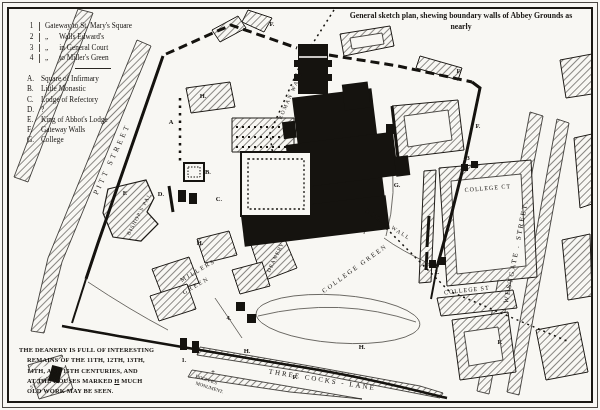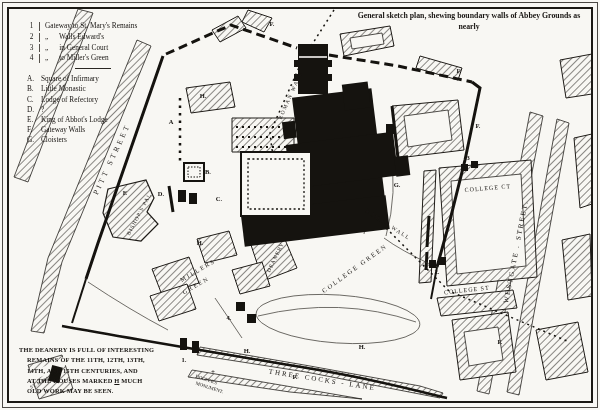--- a/index.html
+++ b/index.html
@@ -2,21 +2,21 @@
 <html><head>
 <meta charset="utf-8">
 <style>
   html,body{margin:0;padding:0;background:#e8e6e0;}
   .page{position:relative;width:600px;height:410px;background:#f8f7f3;overflow:hidden;
         font-family:"Liberation Serif","DejaVu Serif",serif;color:#181512;}
   .frame-outer{position:absolute;inset:2px;border:1px solid #4a4742;pointer-events:none;}
   .frame-inner{position:absolute;inset:7px;border:2px solid #1b1914;pointer-events:none;}
   .map-svg{position:absolute;left:0;top:0;}
   
-  .title{position:absolute;left:356px;top:11px;width:226px;text-align:center;
+  .title{position:absolute;left:348px;top:11px;width:226px;text-align:center;
          font-size:7.8px;font-weight:600;line-height:1.35;}
   
   .legend{position:absolute;left:27px;top:21px;}
   .gw-row{display:flex;align-items:stretch;font-size:7.3px;line-height:10.8px;}
   .gw-num{width:9px;text-align:center;}
   .gw-sep{border-left:1px solid #55514b;margin:1px 5px 1px 3px;}
   .gw-label{white-space:pre;}
   .legend-divider{width:36px;border-top:1.4px solid #2a2722;margin:4px 0 5px 48px;}
   .key-row{display:flex;font-size:7.3px;line-height:10.2px;}
   .key-letter{width:14px;}
@@ -198,21 +198,21 @@
   </svg>
 
   <div class="title">
     <div>General sketch plan, shewing boundary walls of Abbey Grounds as nearly</div>
   </div>
 
   <div class="legend">
     <div class="gw-row">
       <span class="gw-num">1</span>
       <span class="gw-sep"></span>
-      <span class="gw-label">Gateway to St. Mary's Remains</span>
+      <span class="gw-label">Gateway to St. Mary's Square</span>
     </div>
     <div class="gw-row">
       <span class="gw-num">2</span>
       <span class="gw-sep"></span>
       <span class="gw-label">„      Walls Edward's</span>
     </div>
     <div class="gw-row">
       <span class="gw-num">3</span>
       <span class="gw-sep"></span>
       <span class="gw-label">„      in General Court</span>
@@ -242,21 +242,21 @@
     <div class="key-row">
       <span class="key-letter">E.</span>
       <span class="key-label">King of Abbot's Lodge</span>
     </div>
     <div class="key-row">
       <span class="key-letter">F.</span>
       <span class="key-label">Gateway Walls</span>
     </div>
     <div class="key-row">
       <span class="key-letter">G.</span>
-      <span class="key-label">Cloisters</span>
+      <span class="key-label">College</span>
     </div>
   </div>
 
   <div class="note">
     <div>THE DEANERY IS FULL OF INTERESTING</div>
     <div class="ind">REMAINS OF THE 11TH, 12TH, 13TH,</div>
     <div class="ind">14TH, AND 15TH CENTURIES, AND</div>
     <div class="ind"><span>AT THE HOUSES MARKED </span><span class="u">H</span><span> MUCH</span></div>
     <div class="ind">OLD WORK MAY BE SEEN.</div>
   </div>

